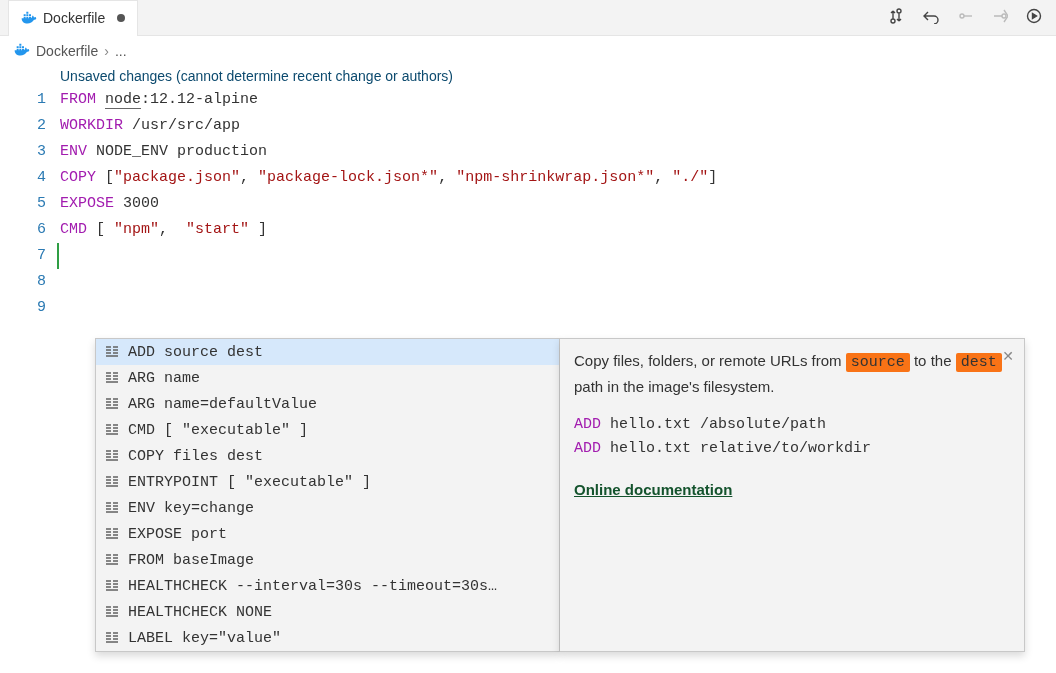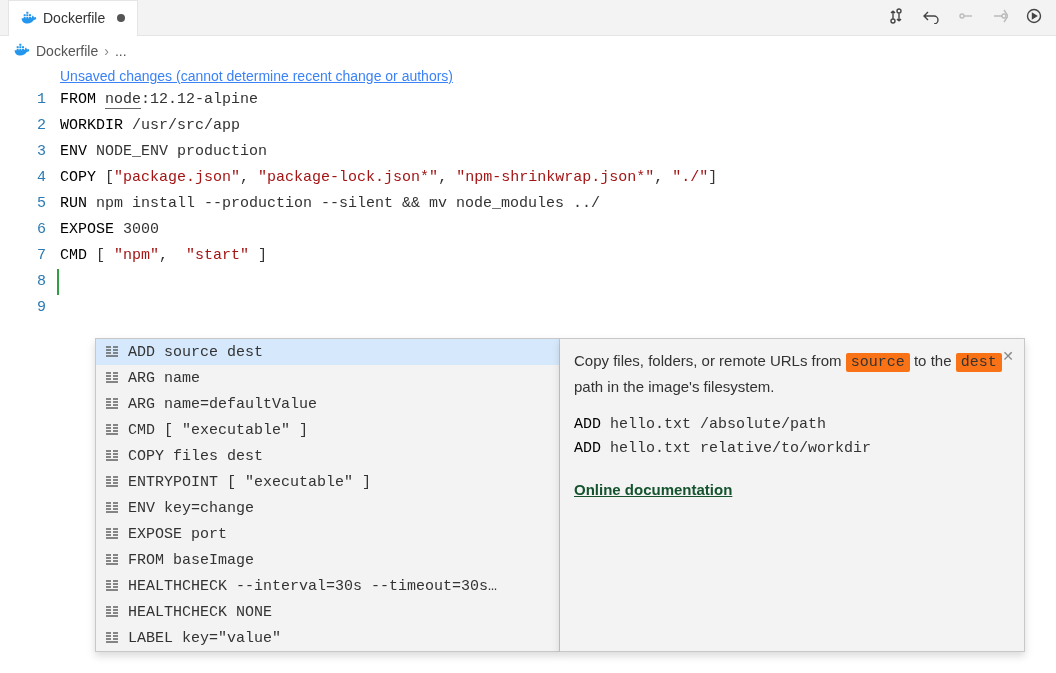--- a/index.html
+++ b/index.html
@@ -10,22 +10,22 @@
   .dirty-dot { width:8px; height:8px; border-radius:50%; background:#555; margin-left:6px; }
   .actions { display:flex; gap:18px; color:#555; padding-right:6px; align-items:center; }
   .actions span { font-size:16px; }
   .breadcrumb { display:flex; align-items:center; gap:6px; padding:6px 14px; color:#555; }
   .breadcrumb .sep { color:#888; }
   .editor { display:flex; font-family: Consolas, "Courier New", monospace; font-size:15px; position:relative; }
   .gutter { text-align:right; color:#2b7ab3; padding:0 14px 0 0; user-select:none; width:60px; }
   .gutter div { height:26px; line-height:26px; }
   .code { flex:1; }
   .code-line { height:26px; line-height:26px; white-space:pre; }
-  .gitlens { color:#3b82f6; font-style:normal; font-family:"Segoe UI", Arial, sans-serif; font-size:14px;text-decoration:underline; }
-  .kw { color:#000000; }
+  .gitlens { color:#0c4a6e; font-style:normal; font-family:"Segoe UI", Arial, sans-serif; font-size:14px; }
+  .kw { color:#a21caf; }
   .str { color:#a31515; }
   .id { color:#333; }
   .underline { border-bottom:1px solid #666; }
   .cursor-line { position:relative; }
   .cursor-bar { position:absolute; left:-3px; top:0; width:2px; height:26px; background:#2f9e44; }
   .suggest { position:absolute; left:95px; top:338px; display:flex; z-index:10; }
   .suggest-list { width:465px; background:#f3f3f3; border:1px solid #c8c8c8; box-shadow:0 4px 8px rgba(0,0,0,0.15); }
   .suggest-item { display:flex; align-items:center; height:26px; padding:0 8px; gap:8px; font-family:Consolas,"Courier New",monospace; font-size:15px; }
   .suggest-item.selected { background:#d6e8fb; }
   .snip-icon { width:16px; height:16px; flex-shrink:0; }
@@ -105,21 +105,20 @@
     <div>7</div>
     <div>8</div>
     <div>9</div>
   </div>
   <div class="code">
     <div class="code-line gitlens" style="height:22px;line-height:22px">Unsaved changes (cannot determine recent change or authors)</div>
     <div class="code-line"><span class="kw">FROM</span> <span class="id underline">node</span><span class="id">:12.12-alpine</span></div>
     <div class="code-line"><span class="kw">WORKDIR</span> <span class="id">/usr/src/app</span></div>
     <div class="code-line"><span class="kw">ENV</span> <span class="id">NODE_ENV production</span></div>
     <div class="code-line"><span class="kw">COPY</span> <span>[</span><span class="str">"package.json"</span><span>, </span><span class="str">"package-lock.json*"</span><span>, </span><span class="str">"npm-shrinkwrap.json*"</span><span>, </span><span class="str">"./"</span><span>]</span></div>
-    <div class="code-line"><span class="kw">RUN</span> <span class="id">npm install --production --silent &amp;&amp; mv node_modules ../</span></div>
     <div class="code-line"><span class="kw">EXPOSE</span> <span class="id">3000</span></div>
     <div class="code-line"><span class="kw">CMD</span> <span>[ </span><span class="str">"npm"</span><span>,  </span><span class="str">"start"</span><span> ]</span></div>
     <div class="code-line cursor-line"><span class="cursor-bar"></span></div>
   </div>
 </div>
 
 <div class="suggest">
   <div class="suggest-list" id="suggest-list">
       <div class="suggest-item selected">
         <svg class="snip snip-icon" viewBox="0 0 16 16">

